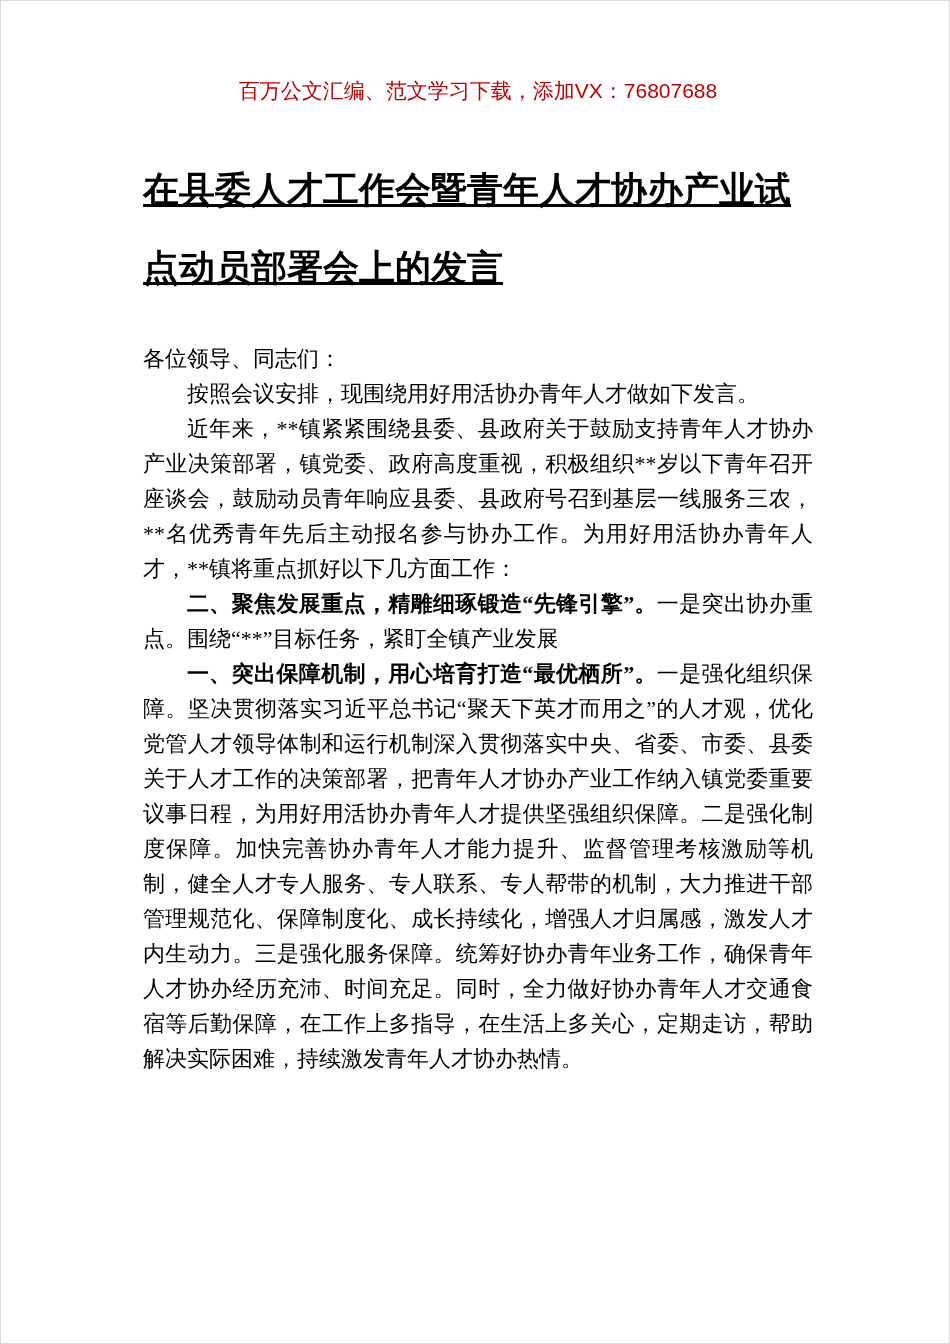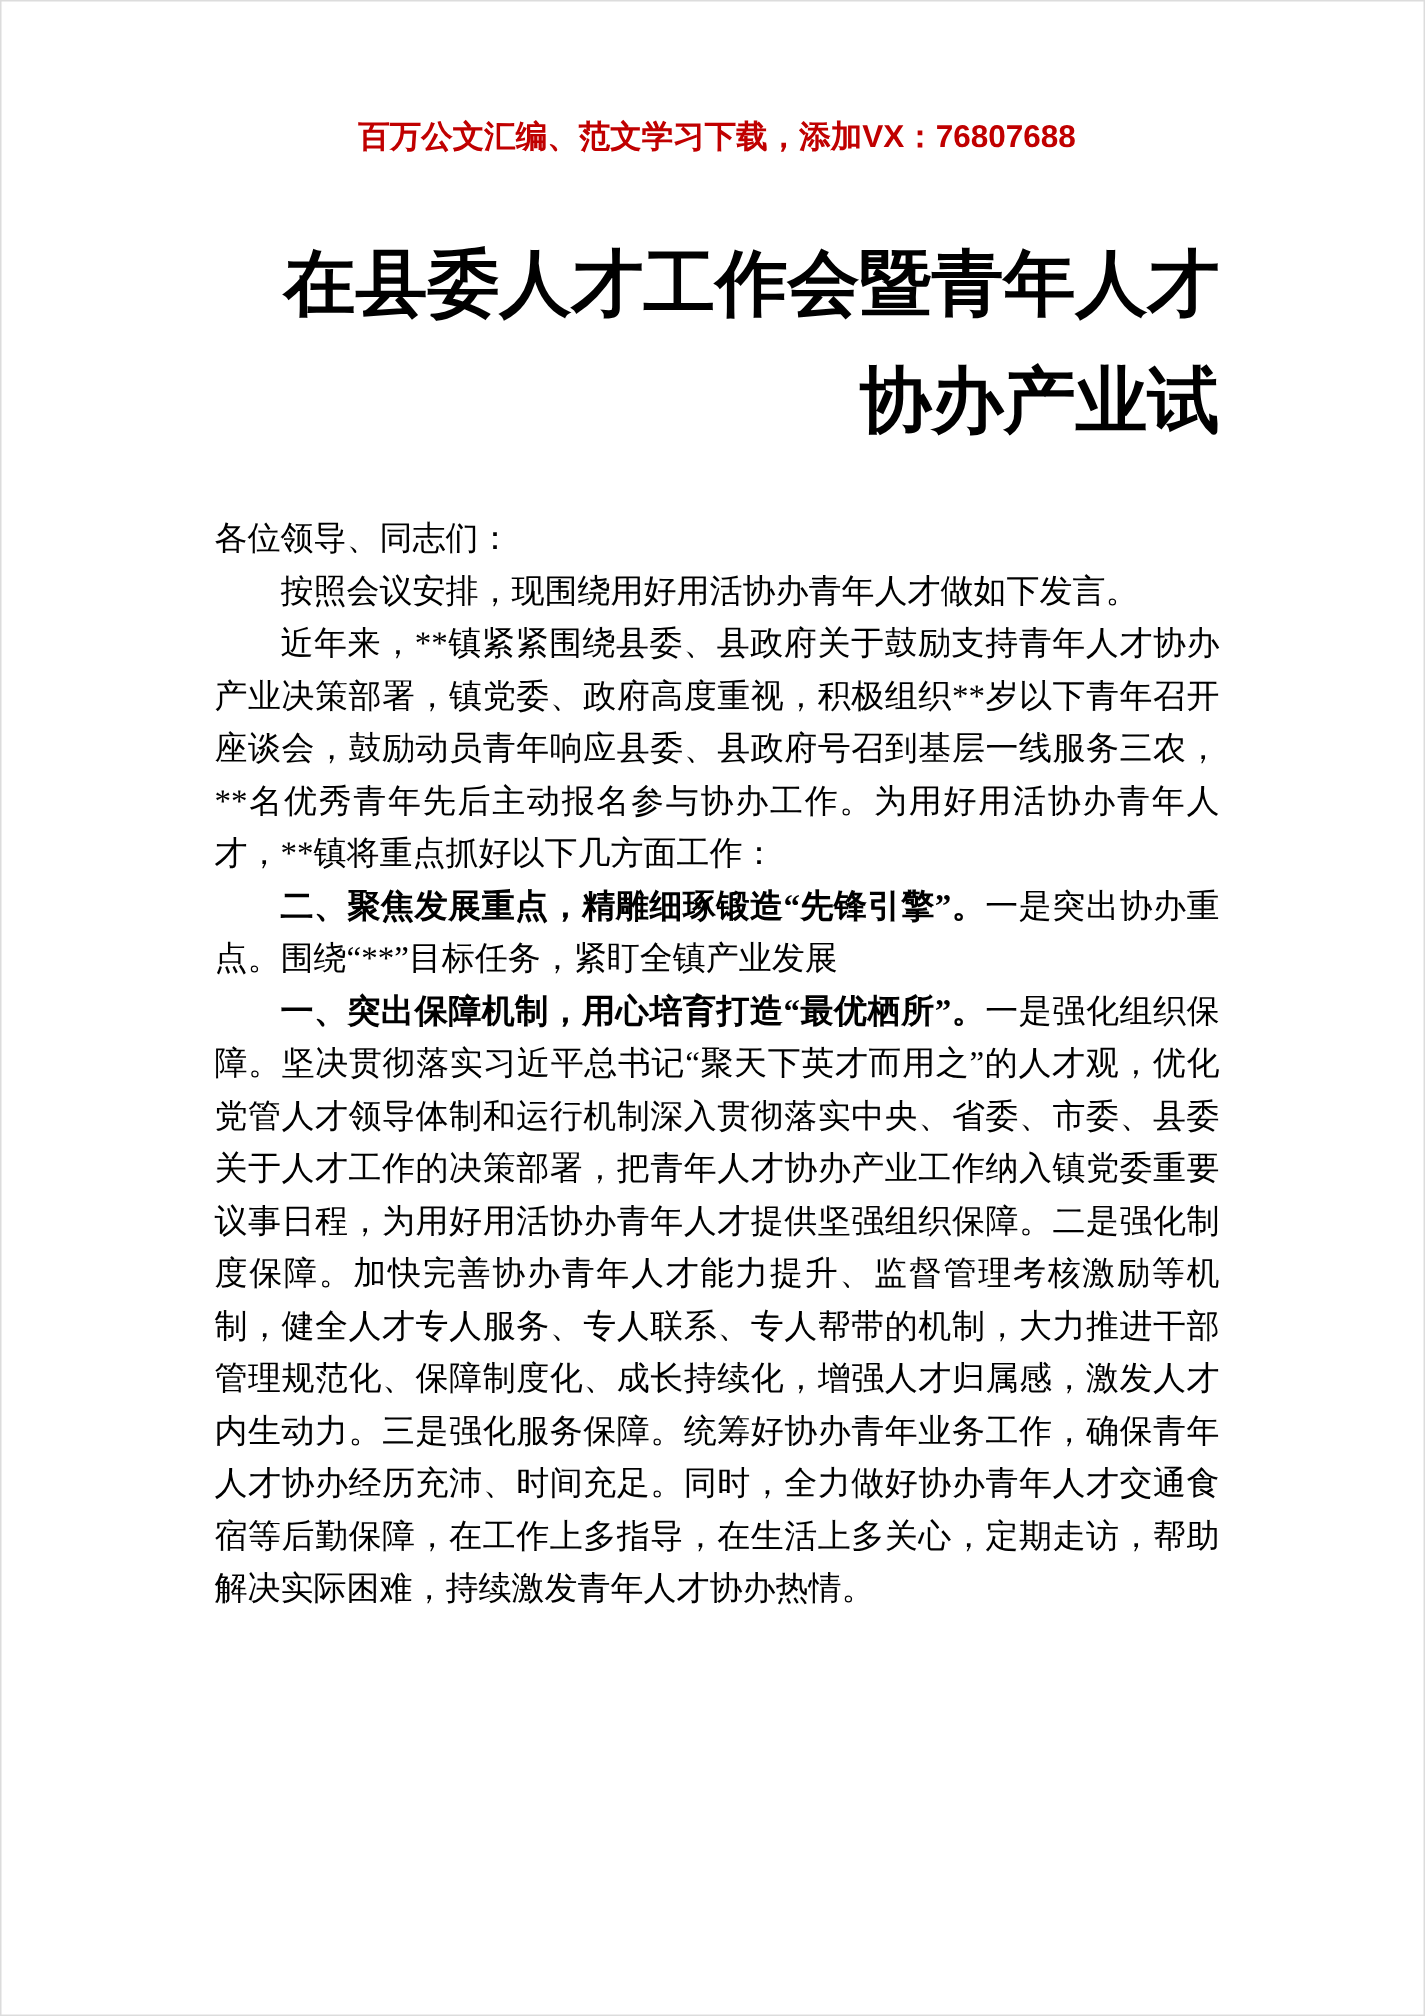--- a/index.html
+++ b/index.html
@@ -20,29 +20,30 @@
     background: #ffffff;
     border: 1px solid #dcdcdc;
     padding: 76px 136px 30px 142px;
     overflow: hidden;
   }
   .notice {
     font-family: "Liberation Sans", "DejaVu Sans", sans-serif;
     font-size: 21px;
     text-align: center;
     margin: 0 0 46px 0;
-    font-weight: bold;
+    font-weight: normal;
   }
   .doc-title {
     font-family: "Liberation Sans", "DejaVu Sans", sans-serif;
-    font-size: 48px;
+    font-size: 36px;
     font-weight: bold;
-    text-align: right;
+    text-align: left;
     line-height: 78px;
     margin: 0 0 34px 0;
+    text-decoration: underline;
   }
   .body-text p {
     margin: 0;
     font-size: 22px;
     line-height: 35px;
     text-align: justify;
     text-indent: 2em;
     word-break: break-all;
   }
   .body-text p.no-indent {
@@ -54,20 +55,21 @@
 </style>
 </head>
 <body>
 
 <div class="page">
 
   <div class="notice" style="color:#c00000;">百万公文汇编、范文学习下载，添加VX：76807688</div>
 
   <h1 class="doc-title">
     <span>在县委人才工作会暨青年人才协办产业试</span><br>
+    <span>点动员部署会上的发言</span>
   </h1>
 
   <div class="body-text">
 
     <p class="no-indent">各位领导、同志们：</p>
 
     <p>按照会议安排，现围绕用好用活协办青年人才做如下发言。</p>
 
     <p>近年来，**镇紧紧围绕县委、县政府关于鼓励支持青年人才协办产业决策部署，镇党委、政府高度重视，积极组织**岁以下青年召开座谈会，鼓励动员青年响应县委、县政府号召到基层一线服务三农，**名优秀青年先后主动报名参与协办工作。为用好用活协办青年人才，**镇将重点抓好以下几方面工作：</p>
 

